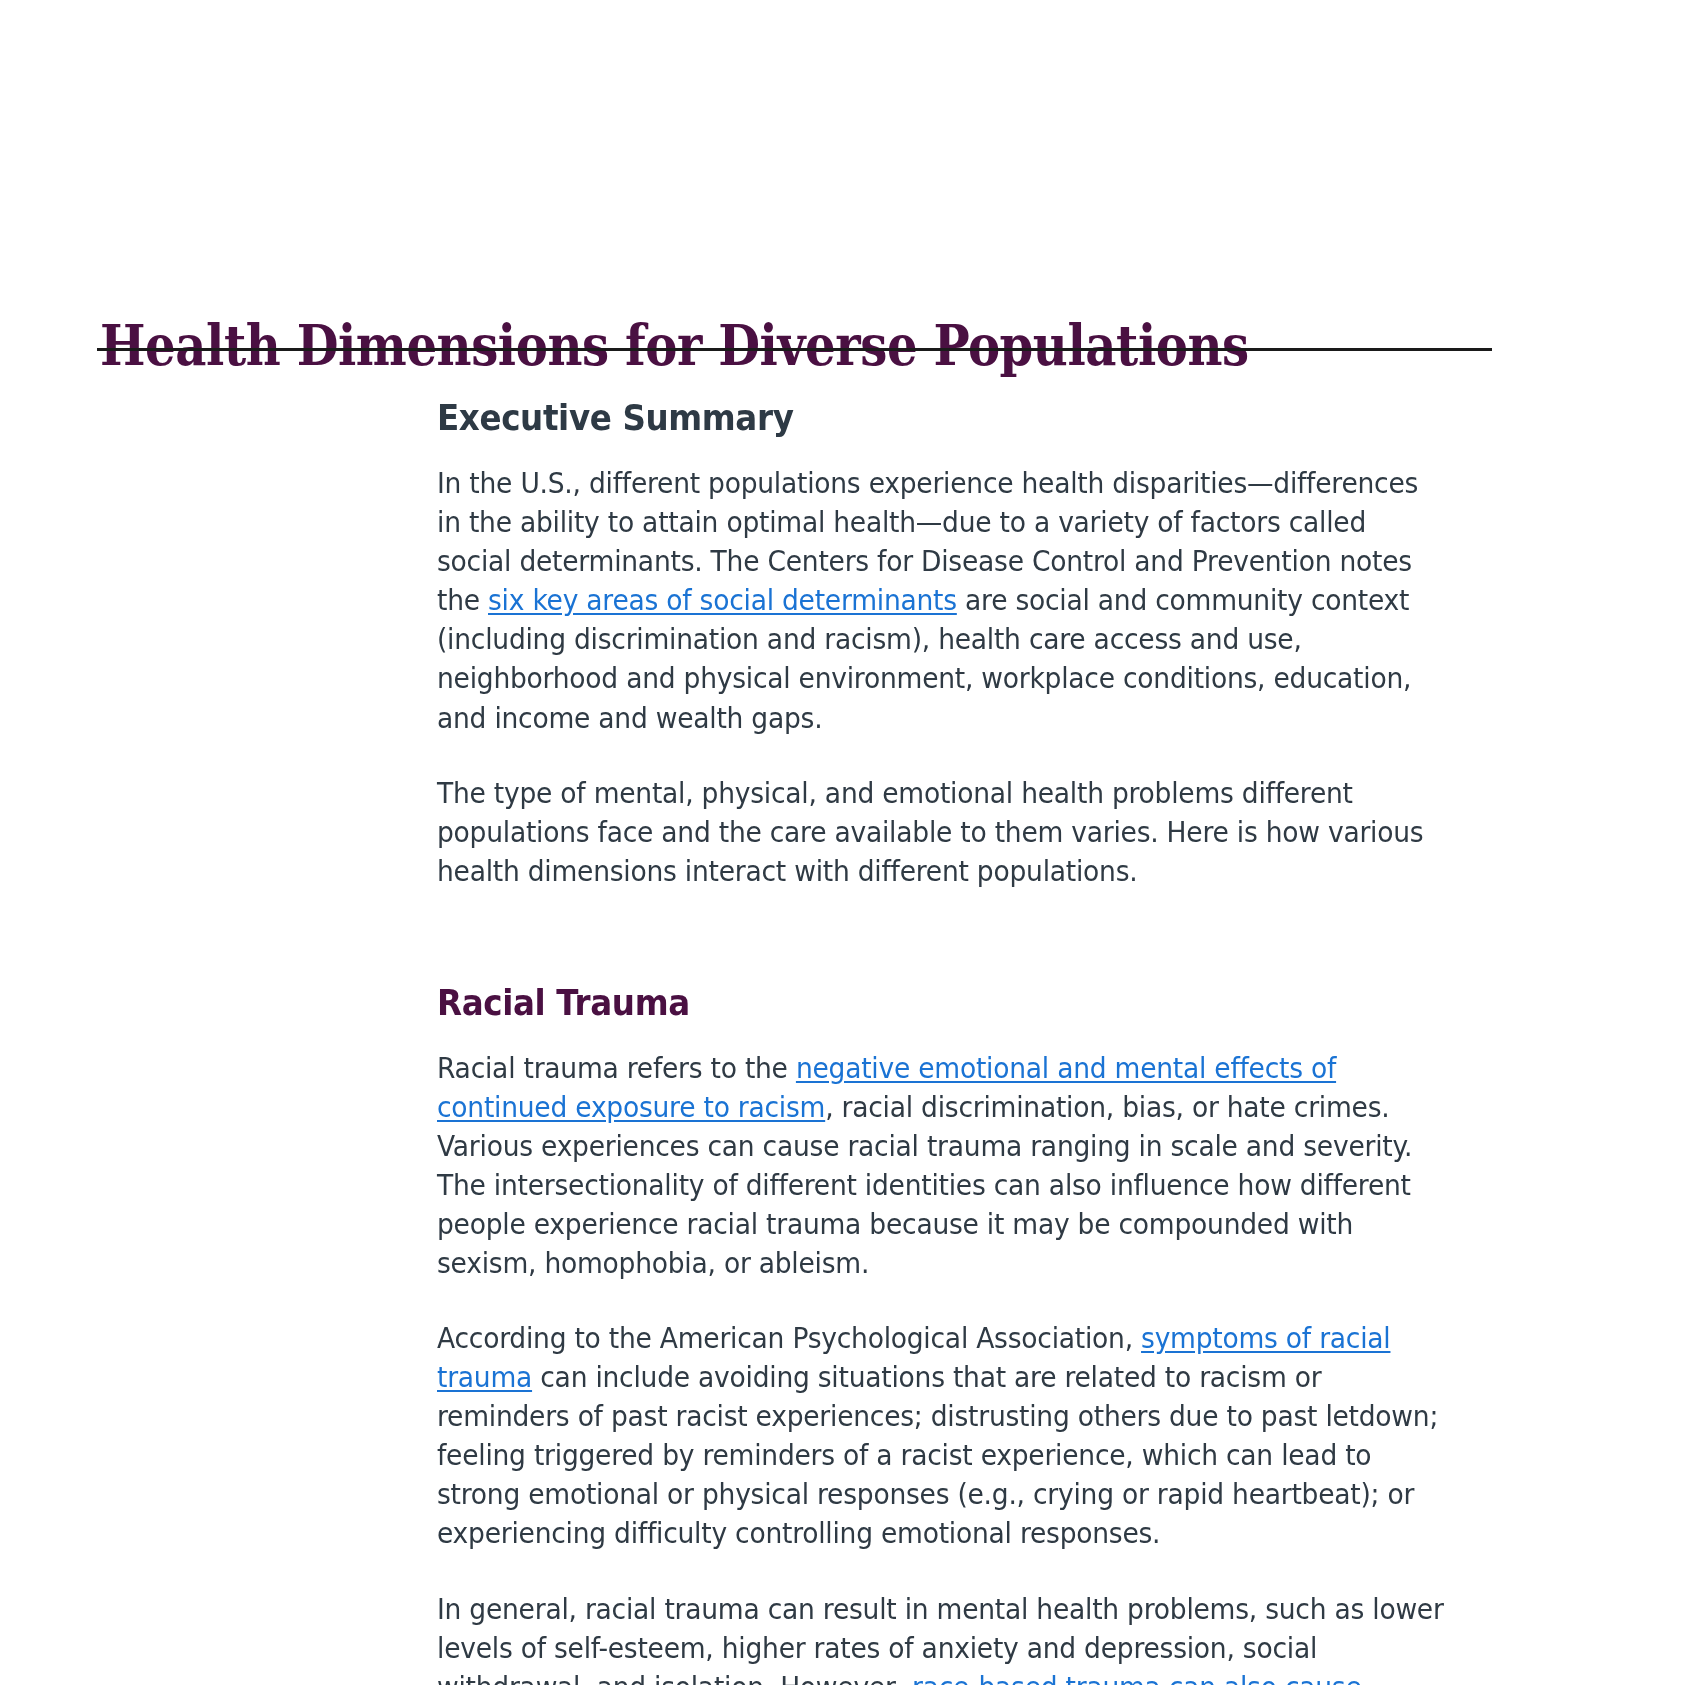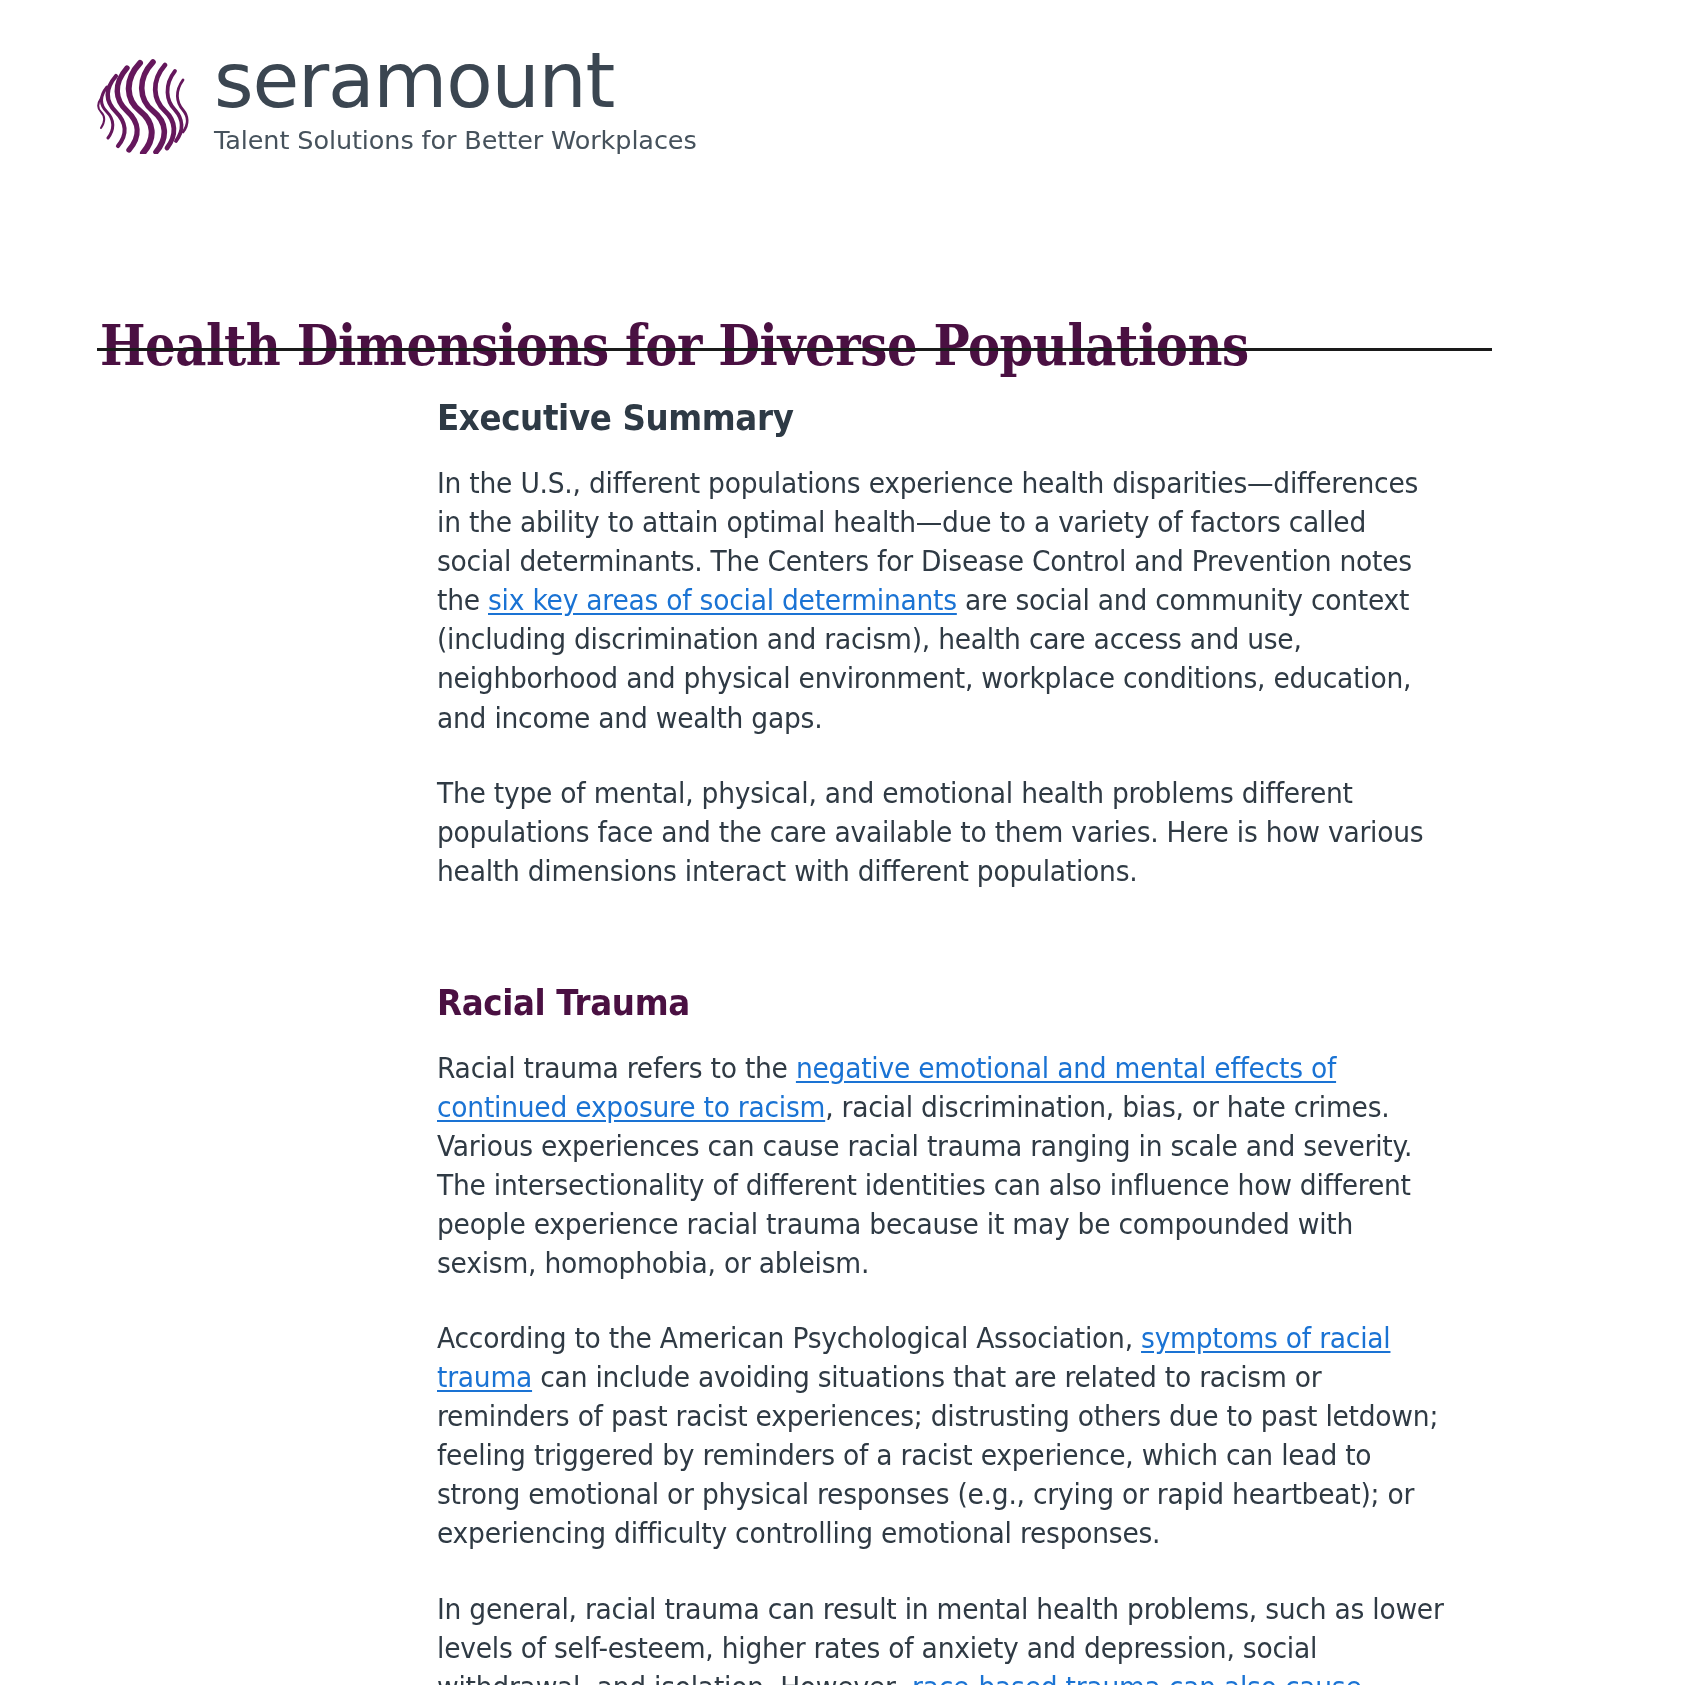--- a/index.html
+++ b/index.html
@@ -124,39 +124,20 @@
     text-decoration: underline;
     text-underline-offset: 3px;
     cursor: pointer;
   }
 </style>
 </head>
 <body>
 
 <div class="page">
 
-  <div class="logo-block">
-    <svg class="logo-mark" viewBox="0 0 96 104" aria-hidden="true">
-      <g fill="none" stroke="#65175c" stroke-linecap="round">
-        <path d="M20 26 C 8 40, 10 52, 20 62 C 30 72, 32 84, 22 96" stroke-width="4.2"></path>
-        <path d="M31 18 C 17 34, 19 50, 31 61 C 43 72, 45 86, 33 100" stroke-width="5.4"></path>
-        <path d="M44 13 C 28 30, 30 50, 44 61 C 58 72, 60 88, 47 103" stroke-width="6"></path>
-        <path d="M57 12 C 41 29, 43 50, 57 61 C 71 72, 72 88, 60 102" stroke-width="5.6"></path>
-        <path d="M69 15 C 55 31, 57 50, 69 61 C 80 71, 81 85, 71 98" stroke-width="4.8"></path>
-        <path d="M79 21 C 68 35, 70 51, 79 60 C 87 69, 88 80, 80 91" stroke-width="3.8"></path>
-        <path d="M87 30 C 79 41, 80 52, 87 60 C 92 66, 93 74, 87 82" stroke-width="2.8"></path>
-        <path d="M11 37 C 3 47, 4 55, 11 62 C 18 69, 19 79, 12 88" stroke-width="3"></path>
-        <path d="M5 48 C 1 54, 1 58, 5 62 C 9 66, 9 72, 5 78" stroke-width="2"></path>
-      </g>
-    </svg>
-    <div class="logo-text">
-      <div class="logo-wordmark">seramount</div>
-      <div class="logo-tagline">Talent Solutions for Better Workplaces</div>
-    </div>
-  </div>
 
   <h1 class="doc-title">Health Dimensions for Diverse Populations</h1>
   <div class="title-rule"></div>
 
   <div class="content" id="doc-body">
       <h2 class="section-heading heading-slate">Executive Summary</h2>
       <p class="body-text">In the U.S., different populations experience health disparities—differences in the ability to attain optimal health—due to a variety of factors called social determinants. The Centers for Disease Control and Prevention notes the <a class="doc-link">six key areas of social determinants</a> are social and community context (including discrimination and racism), health care access and use, neighborhood and physical environment, workplace conditions, education, and income and wealth gaps.</p>
       <p class="body-text">The type of mental, physical, and emotional health problems different populations face and the care available to them varies. Here is how various health dimensions interact with different populations.</p>
       <div class="spacer-lg"></div>
       <h2 class="section-heading heading-purple">Racial Trauma</h2>

